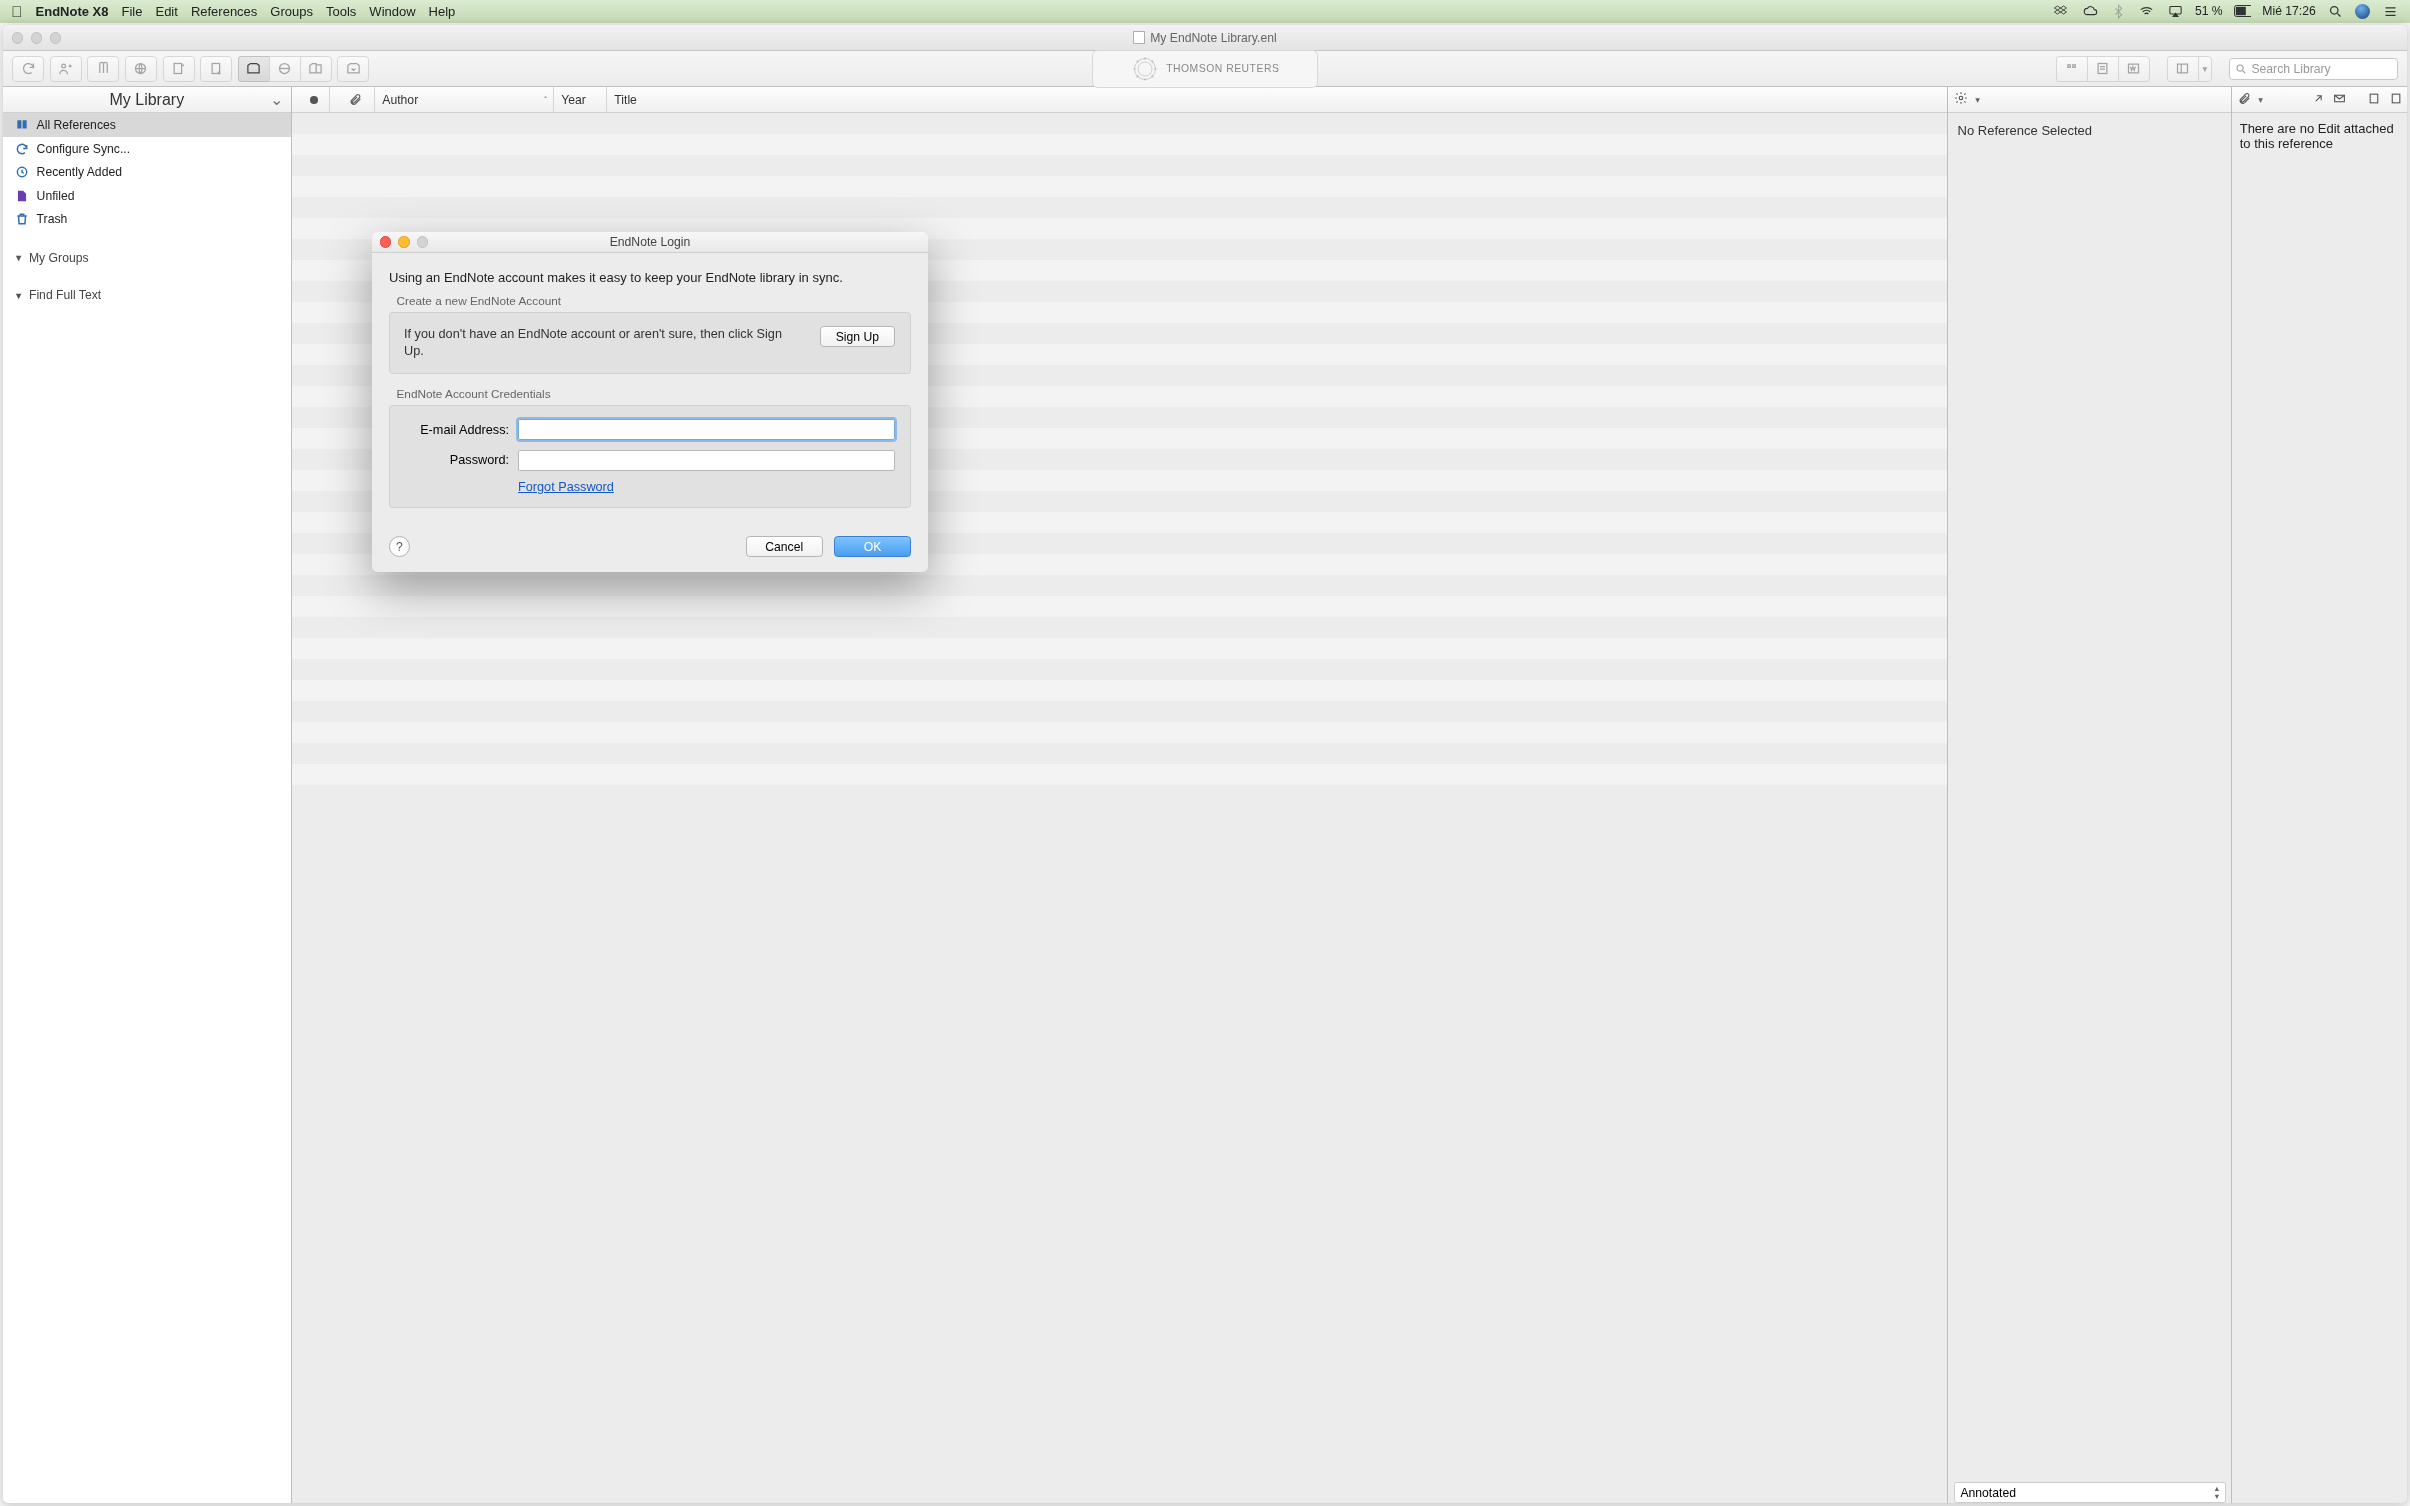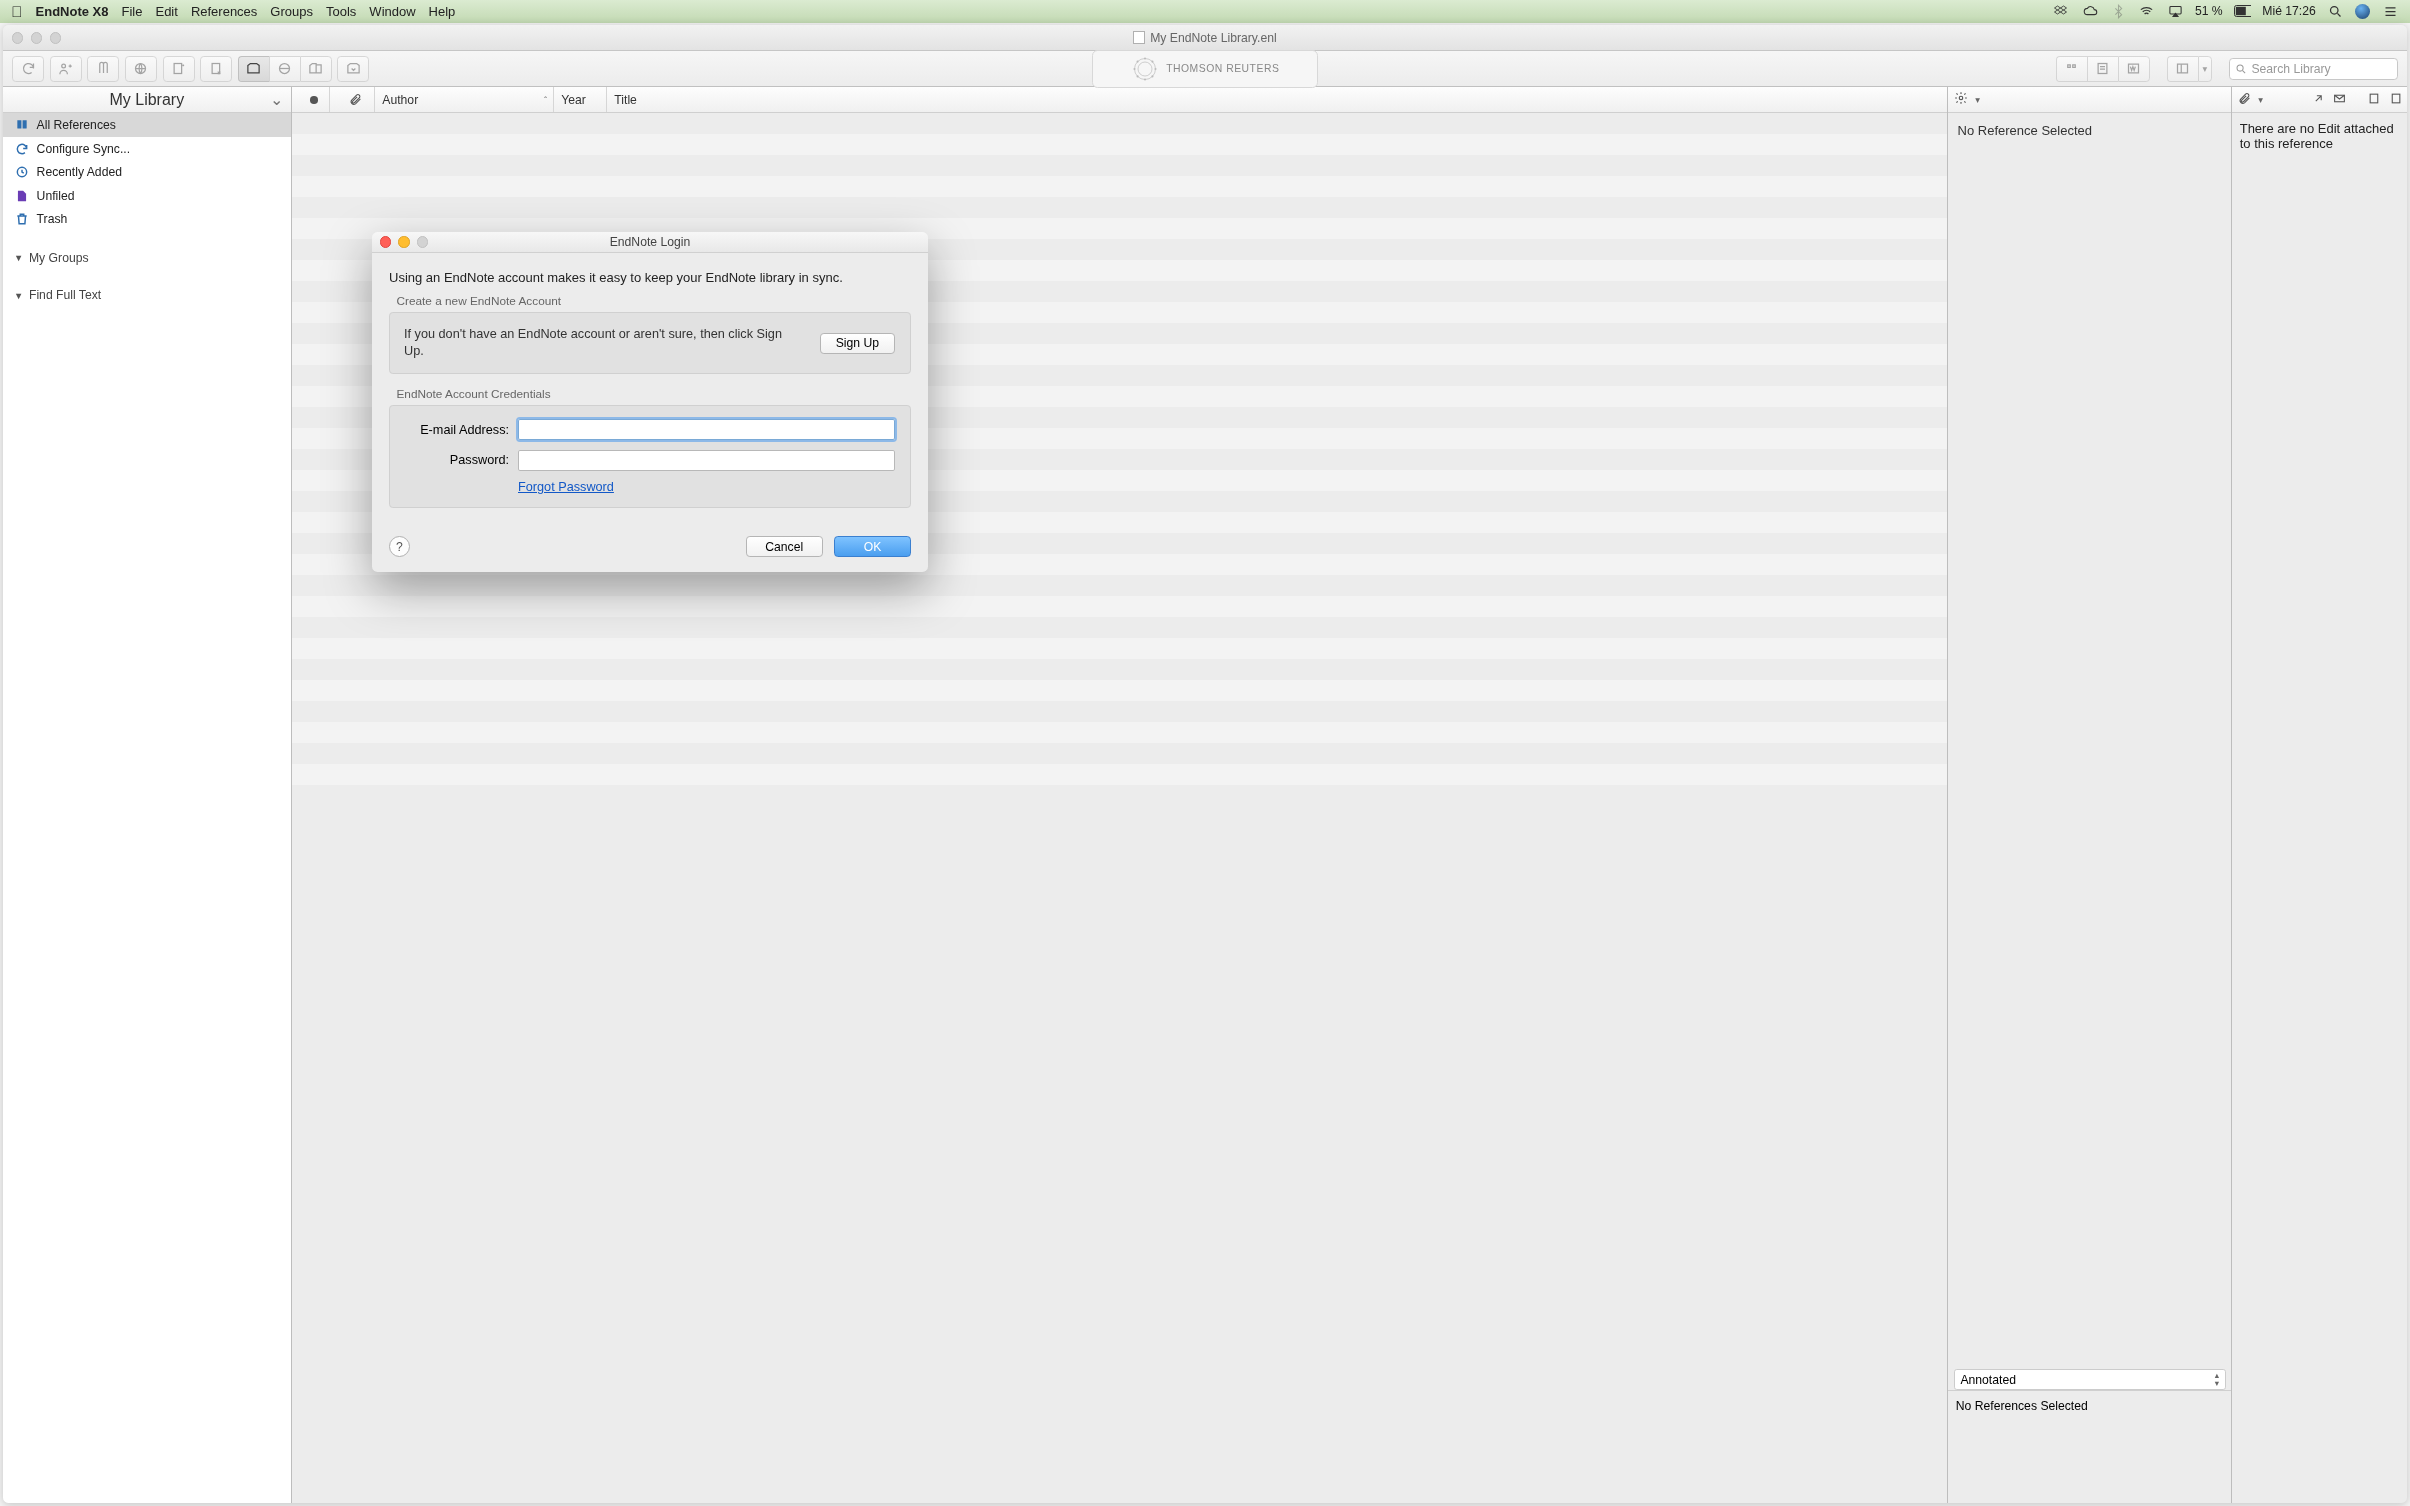--- a/index.html
+++ b/index.html
@@ -69,21 +69,21 @@
 .modal-title { height: 21px; background: linear-gradient(#f7f7f7,#e8e8e8); border-bottom: 0.9px solid #d0d0d0; display: flex; align-items: center; position: relative; }
 .modal-title .traffic { left: 7.5px; }
 .modal-title .traffic .red { background: #ff5f57; border-color: #e0443e; }
 .modal-title .traffic .yel { background: #ffbd2e; border-color: #dea123; }
 .modal-title .traffic .grn { background: #d3d3d3; }
 .modal-title .ttl { flex: 1; text-align: center; font-size: 12.2px; color: #444; }
 .modal-body { padding: 17px; }
 .modal-body .intro { font-size: 13px; color: #222; margin-bottom: 9.4px; }
 .section-label { font-size: 11.8px; color: #666; margin: 5.6px 0 3.8px 7.5px; }
 .well { background: #e1e1e1; border: 0.9px solid #d0d0d0; border-radius: 3.8px; padding: 13px 15px; }
-.signup-well { display: flex; align-items: center; gap: 16px; padding-left: 14px; }
+.signup-well { display: flex; gap: 16px; padding-left: 14px; }
 .signup-well .txt { flex: 1; font-size: 12.7px; color: #333; line-height: 1.35; }
 .btn { height: 21px; padding: 0 15px; border: 0.9px solid #b5b5b5; border-radius: 3.8px; background: linear-gradient(#fff,#f1f1f1); font-size: 12.2px; display: inline-flex; align-items: center; }
 .cred-well { }
 .cred-row { display: flex; align-items: center; gap: 9.4px; margin-bottom: 9.4px; }
 .cred-row label { width: 104px; text-align: right; font-size: 12.7px; }
 .cred-row input { flex: 1; height: 21px; border: 0.9px solid #b8b8b8; border-radius: 1.9px; padding: 0 3.8px; font-size: 12.2px; }
 .cred-row input.focus { outline: 2.8px solid #8db9e8; border-color: #7aa9d6; }
 .forgot { margin-left: 113px; font-size: 12.7px; color: #1258c7; text-decoration: underline; cursor: pointer; }
 .modal-footer { display: flex; align-items: center; padding: 11.3px 17px 15px; gap: 11.3px; }
 .help-btn { width: 21px; height: 21px; border-radius: 50%; border: 0.9px solid #b0b0b0; background: #fdfdfd; display: flex; align-items: center; justify-content: center; color: #555; font-size: 12.2px; }
@@ -423,23 +423,20 @@
       </div>
       <div class="rp-body">
         <span>No Reference Selected</span>
       </div>
       <div class="rp-select">
         <span>Annotated</span>
         <span class="arrows">
             <span>▴</span>
             <span>▾</span>
           </span>
-      </div>
-      <div class="rp-notes">
-        <span>No References Selected</span>
       </div>
     </div>
 
     <div class="pdfpane">
       <div class="rp-head">
         <span class="ic"><svg width="13" height="13" viewBox="0 0 24 24" fill="none" stroke="#555" stroke-width="2">
               <path d="M21 11l-9 9a5 5 0 01-7-7l9-9a3.5 3.5 0 015 5l-9 9a2 2 0 01-3-3l8-8"></path>
             </svg></span>
         <span class="ic" style="font-size:9.4px;color:#666;">▾</span>
         <span style="flex:1"></span>

